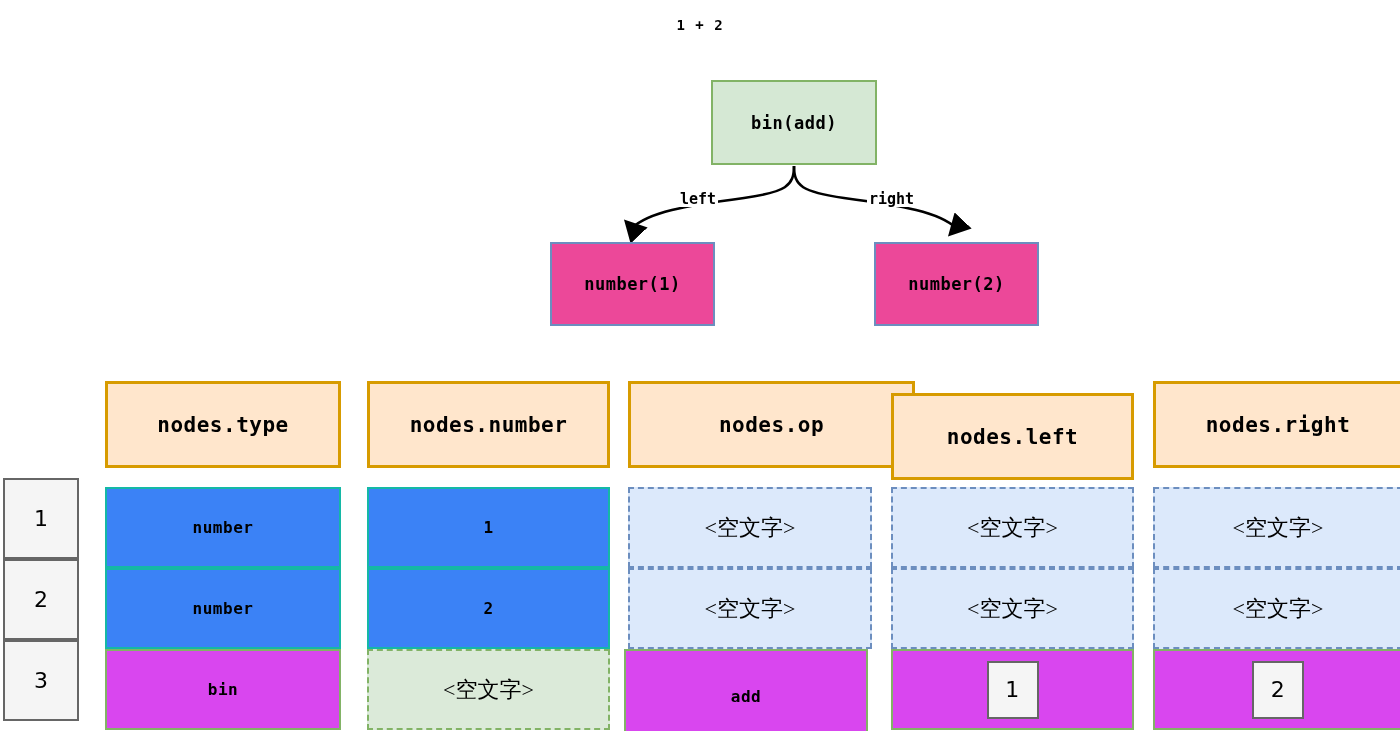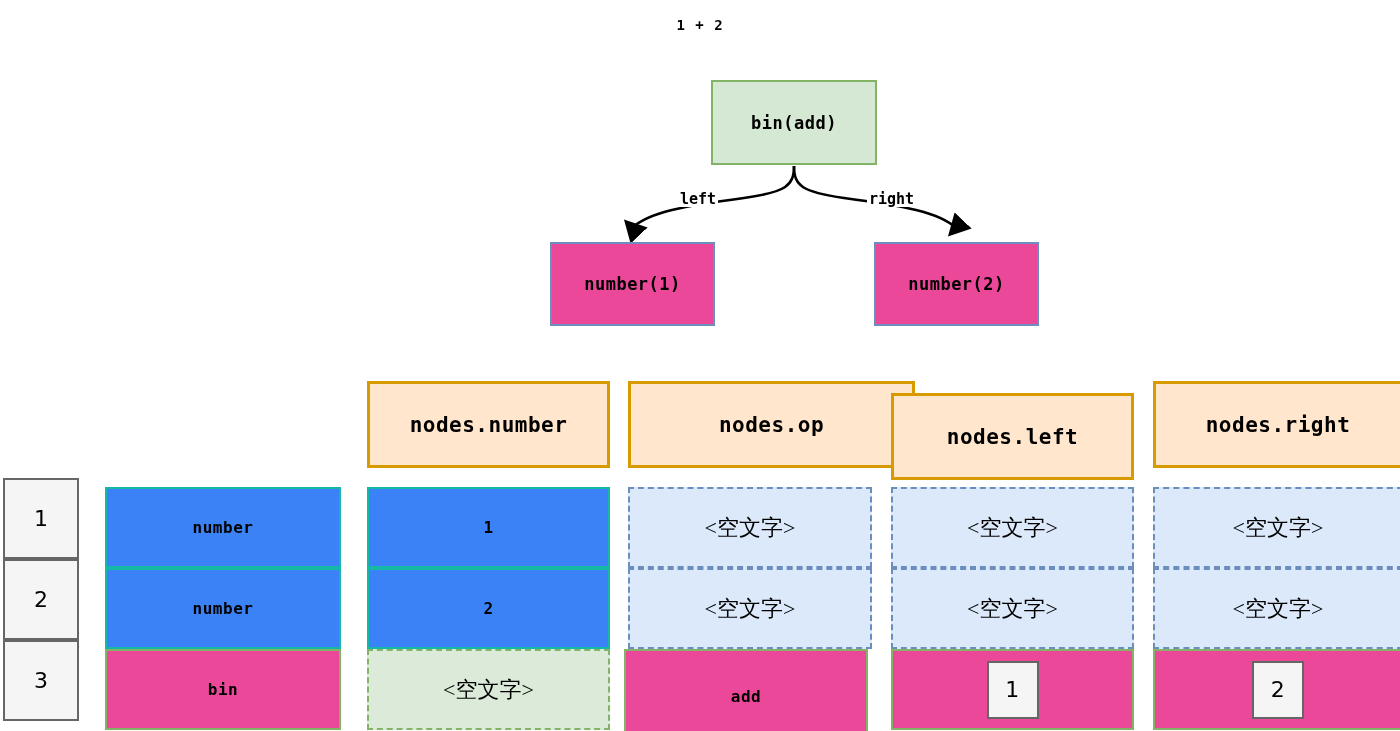--- a/index.html
+++ b/index.html
@@ -125,21 +125,21 @@
     display: flex;
     align-items: center;
     justify-content: center;
     font-family: "DejaVu Sans Mono", "Liberation Mono", monospace;
     font-size: 16px;
     font-weight: bold;
     letter-spacing: 0.5px;
     color: #000;
   }
   .fill-blue  { background: #3b82f6; border: 2px solid #14b8a6; }
-  .fill-green { background: #ec4899; border: 2px solid #82b366; }
+  .fill-green { background: #d946ef; border: 2px solid #82b366; }
   .empty-blue {
     background: #dce9fb;
     border: 2px dashed #6c8ebf;
   }
   .empty-green {
     background: #dbead9;
     border: 2px dashed #82b366;
   }
   .empty-text {
     font-family: Liberation Serif, serif;
@@ -193,20 +193,21 @@
   <div class="tree-node node-blue" id="node-right">
     <span>number(2)</span>
   </div>
 
   <div class="edge-label" id="edge-label-left">left</div>
   <div class="edge-label" id="edge-label-right">right</div>
 </div>
 
 <div id="table-area">
 
+  <div class="hdr-cell" style="left:105px;  width:236px;">nodes.type</div>
   <div class="hdr-cell" style="left:367px;  width:243px;">nodes.number</div>
   <div class="hdr-cell" style="left:628px;  width:287px;">nodes.op</div>
   <div class="hdr-cell" style="left:891px;  width:243px;margin-top:12px;">nodes.left</div>
   <div class="hdr-cell" style="left:1153px; width:250px;">nodes.right</div>
 
   <div class="idx-cell" style="top:97px;  height:81px;">1</div>
   <div class="idx-cell" style="top:178px; height:81px;">2</div>
   <div class="idx-cell" style="top:259px; height:81px;">3</div>
 
   <div class="data-cell fill-blue" style="left:105px;  top:106px; width:236px; height:81px;">number</div>

